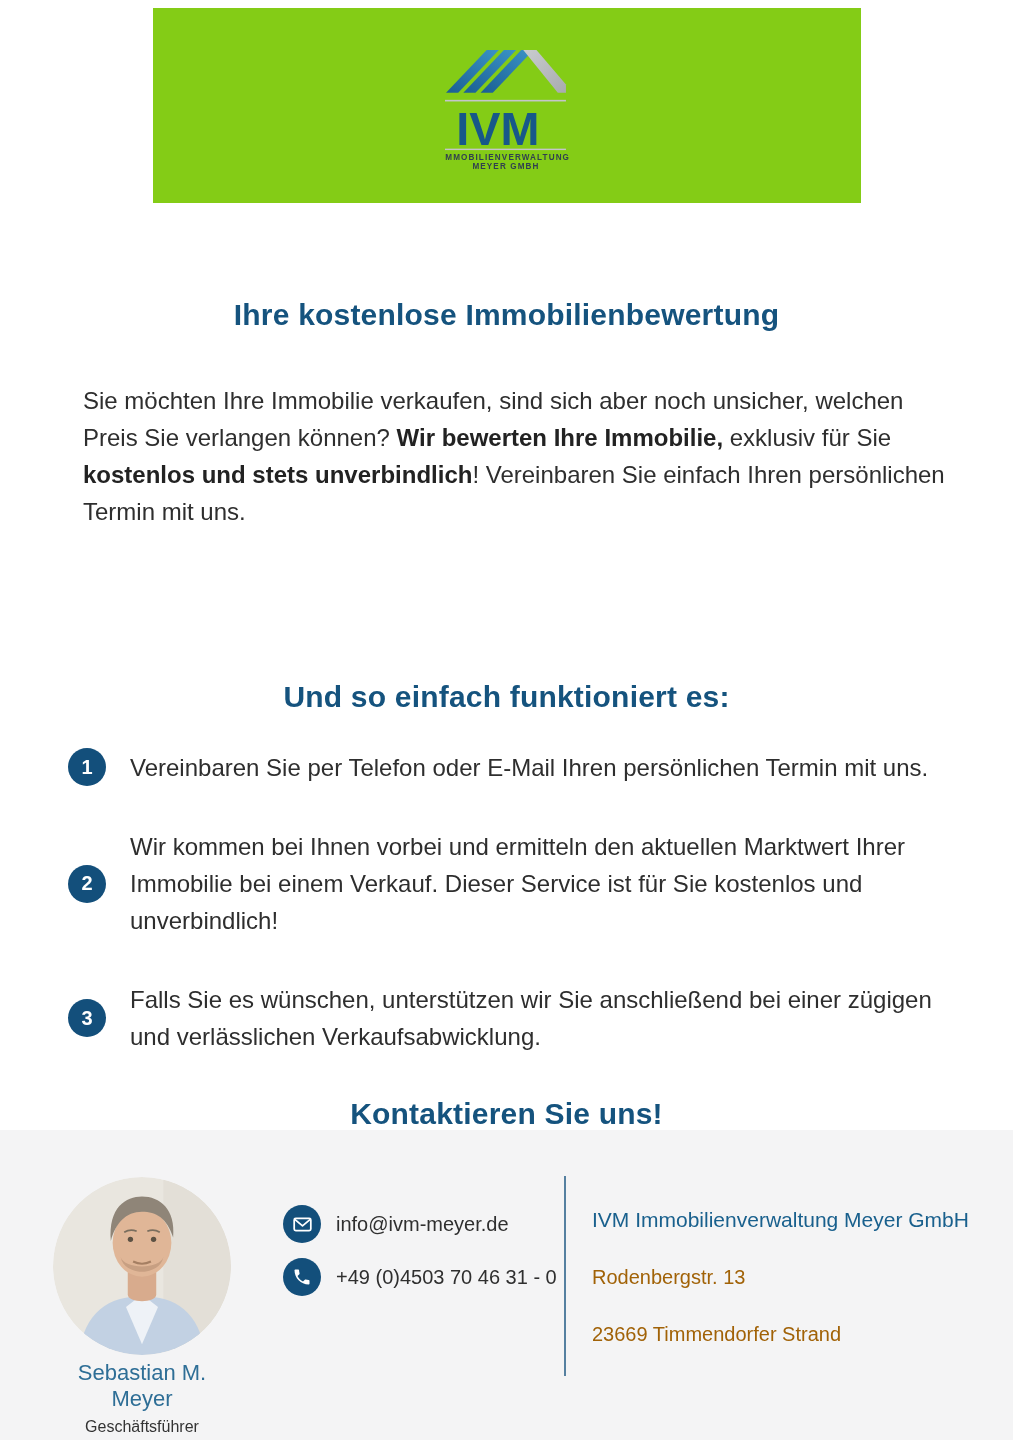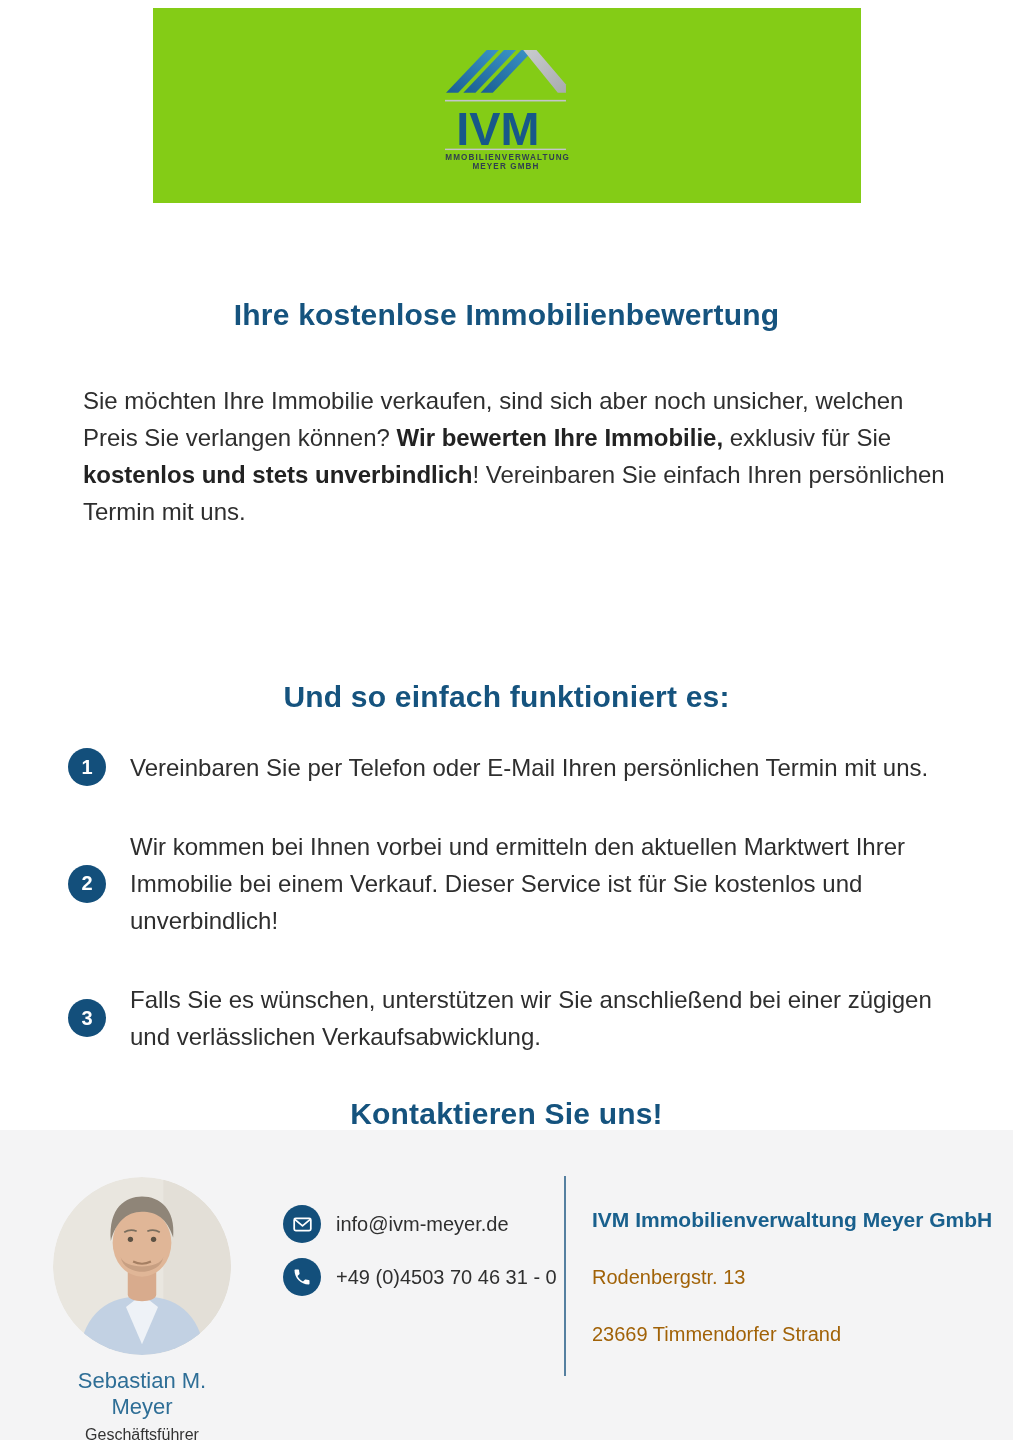--- a/index.html
+++ b/index.html
@@ -37,33 +37,33 @@
   .step-text { font-size:24px; line-height:37px; max-width:805px; }
 
   
   .contact-title { font-size:30px; margin-top:38px; }
 
   
   .footer { position:absolute; left:0; top:1130px; width:1013px; height:310px;
             background:#f4f4f5; }
   .person { position:absolute; left:53px; top:47px; width:178px; text-align:center; }
   .avatar { width:178px; height:178px; border-radius:50%; overflow:hidden; display:block; }
-  .person-name { margin-top:13px; font-size:22px; color:#2e6e96; }
+  .person-name { margin-top:5px; font-size:22px; color:#2e6e96; }
   .person-role { margin-top:6px; font-size:16px; color:#333333; }
 
   .contact-col { position:absolute; left:283px; top:75px; }
   .contact-row { display:flex; align-items:center; height:38px; margin-bottom:15px;text-align:right; }
   .icon-circle { width:38px; height:38px; border-radius:50%; background:#134f7b;
                  display:flex; align-items:center; justify-content:center; flex:0 0 38px; }
   .contact-value { margin-left:15px; font-size:20px; color:#2f2f2f; white-space:nowrap; }
 
   .v-divider { position:absolute; left:564px; top:46px; width:2px; height:200px; background:#5580a0; }
 
   .company-col { position:absolute; left:592px; top:78px; }
-  .company-name { font-size:21px; font-weight:bold; color:#19608d; margin-bottom:34px; white-space:nowrap; }
+  .company-name { font-size:21px; font-weight:normal; color:#19608d; margin-bottom:34px; white-space:nowrap; }
   .company-line { font-size:20px; color:#a16207; margin-bottom:34px; }
 </style>
 </head>
 <body>
 
 <div class="header-band">
   <div class="logo">
     <svg viewBox="0 0 122 122">
       <defs>
         <linearGradient id="roofBlue" x1="0" y1="1" x2="1" y2="0">

